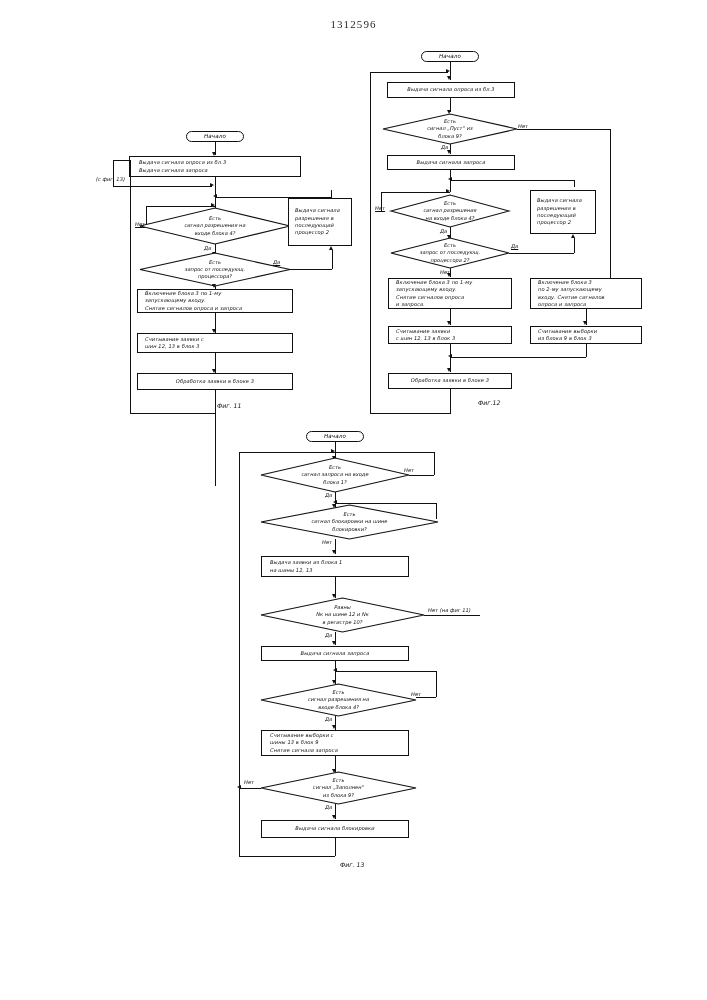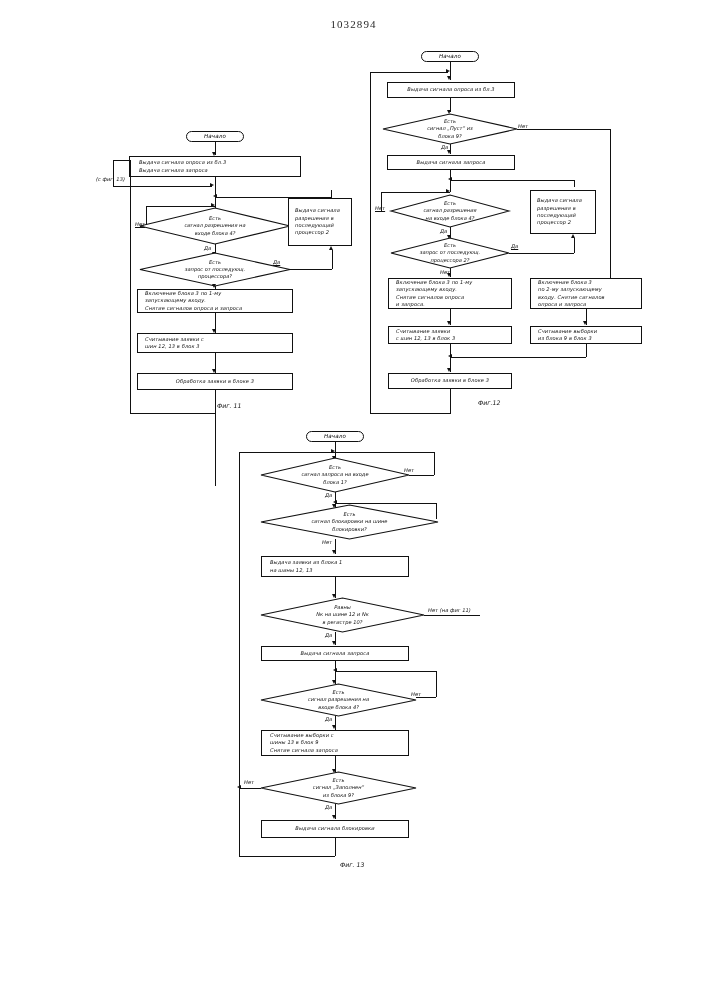--- a/index.html
+++ b/index.html
@@ -76,21 +76,21 @@
   .xref{
     position:absolute;font-family:"DejaVu Sans", sans-serif;font-style:italic;
     font-size:5.2px;color:#111;white-space:nowrap;
   }
 </style>
 </head>
 <body>
 
 <div id="sheet">
 
-  <div class="patent-no">1032894</div>
+  <div class="patent-no">1312596</div>
 
   <div class="fc">
 
     <div class="node term" style="left:186px;top:131px;width:58px;height:11px;">Начало</div>
 
     <div class="ln lnv" style="left:215px;top:142px;height:13px;"></div>
     <div class="ar ar-d" style="left:212.4px;top:152px;"></div>
 
     <div class="node proc" style="left:129px;top:156px;width:172px;height:21px;">
       <span style="white-space:pre-line;padding-left:6px;">Выдача сигнала опроса из бл.3

